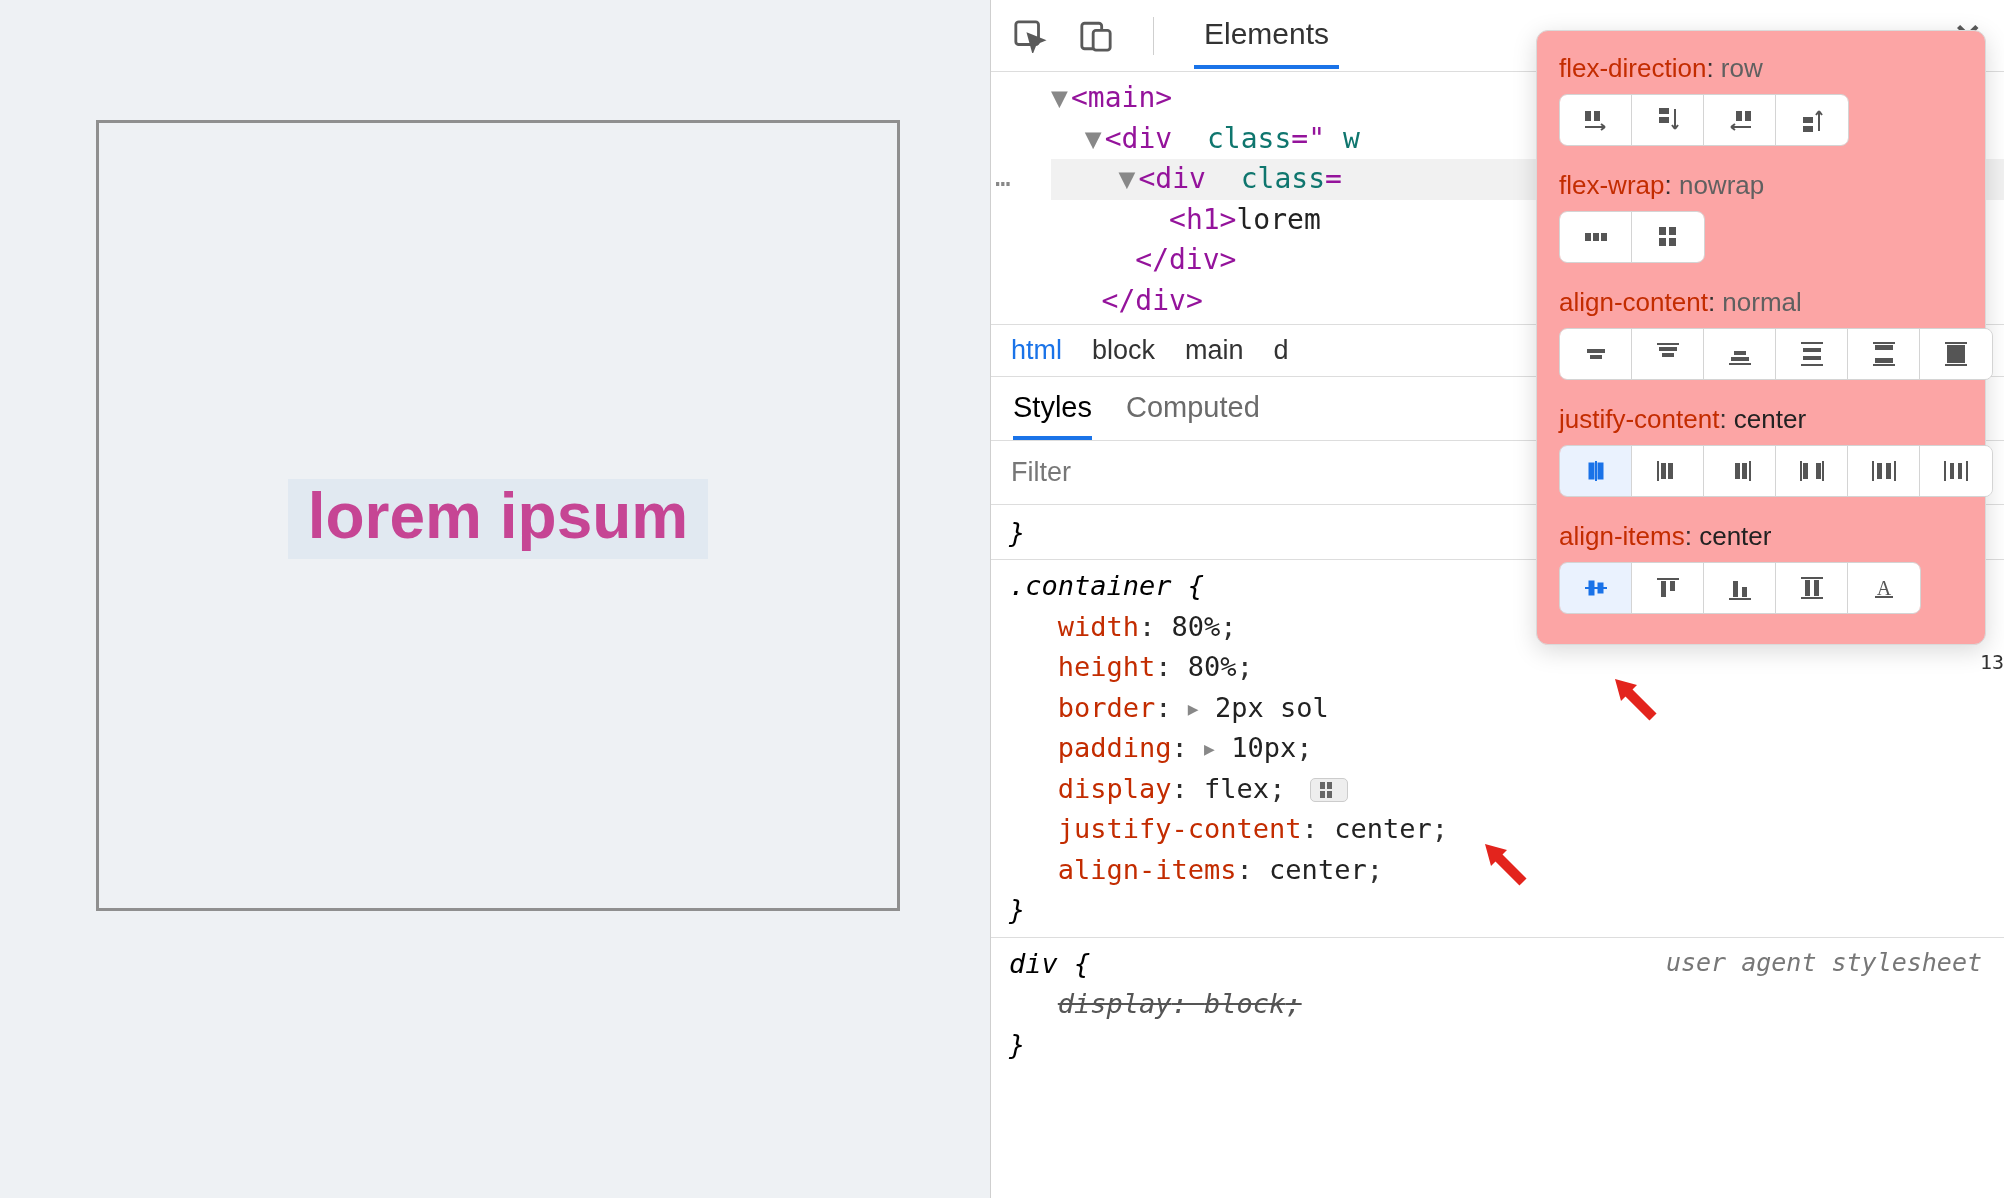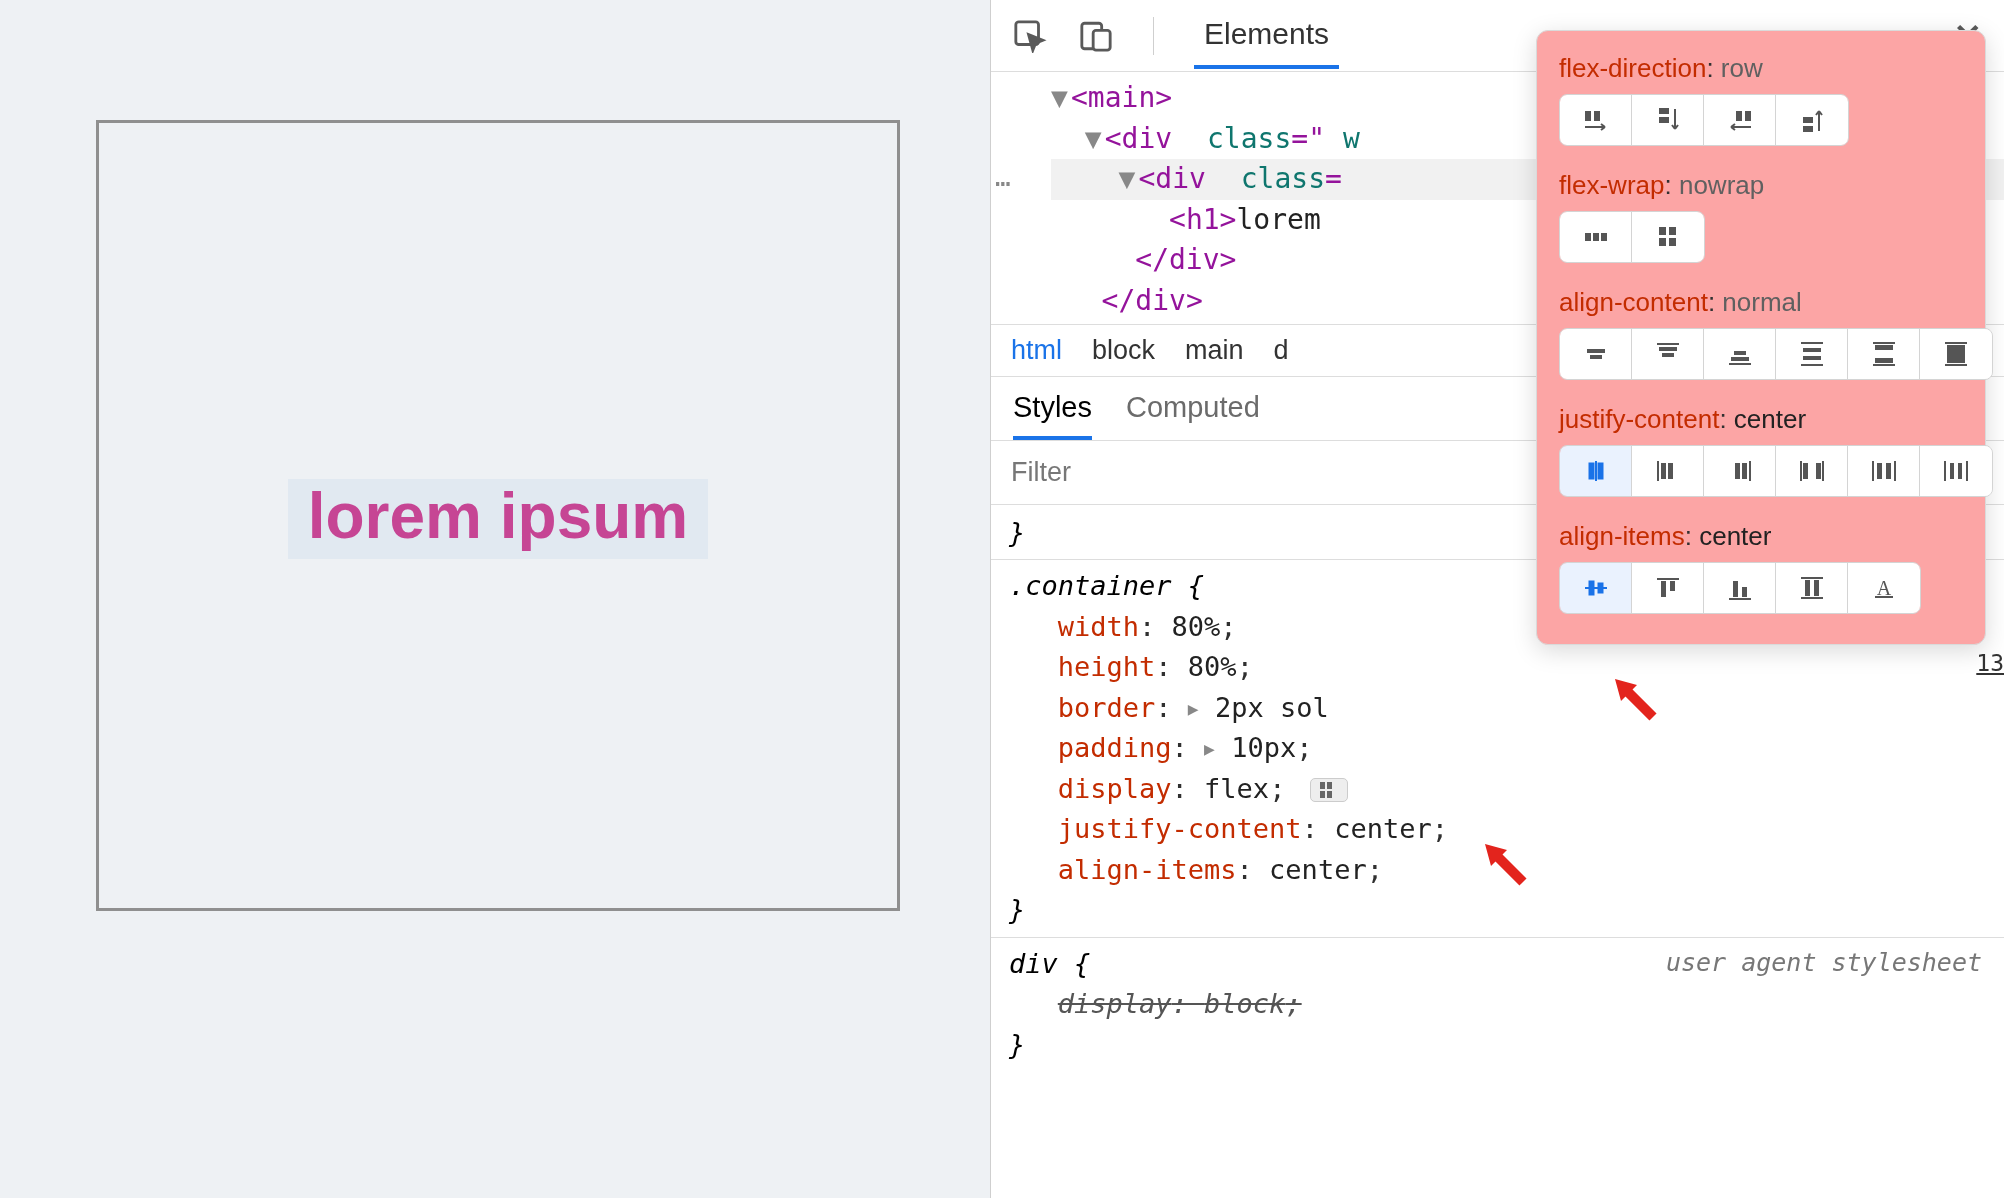--- a/index.html
+++ b/index.html
@@ -58,21 +58,21 @@
   .css-rules .prop { color:#c32c00; }
   .css-rules .val { color:#222; }
   .css-rules .expander { color:#888; font-size:18px; display:inline-block; transform: translateY(-2px); }
   .flex-badge { display:inline-flex; background:#eee; border:1px solid #ccc; border-radius:5px; padding:2px 8px; margin-left:8px; vertical-align: middle; }
   .flex-badge svg { width:20px; height:18px; }
   .divider-rule { border-top:1px solid #ddd; margin:6px -22px 6px -18px; }
   .ua-label { float:right; font-style:italic; color:#777; font-size:25px; }
   .strike { text-decoration: line-through; color:#555; font-style:italic; }
   
   
-  .edge13 { position:absolute; right:0; top:650px; font-family:"Menlo",monospace; font-size:23px; color:#333; text-decoration: underline;}
+  .edge13 { position:absolute; right:0; top:650px; font-family:"Menlo",monospace; font-size:20px; color:#333; }
 
   
   .flex-popover {
     position: absolute;
     top: 30px; right: 18px;
     width: 450px;
     background: #fca5a5;
     border: 1px solid #dadada;
     border-radius: 12px;
     box-shadow: 0 6px 24px rgba(0,0,0,0.15);

